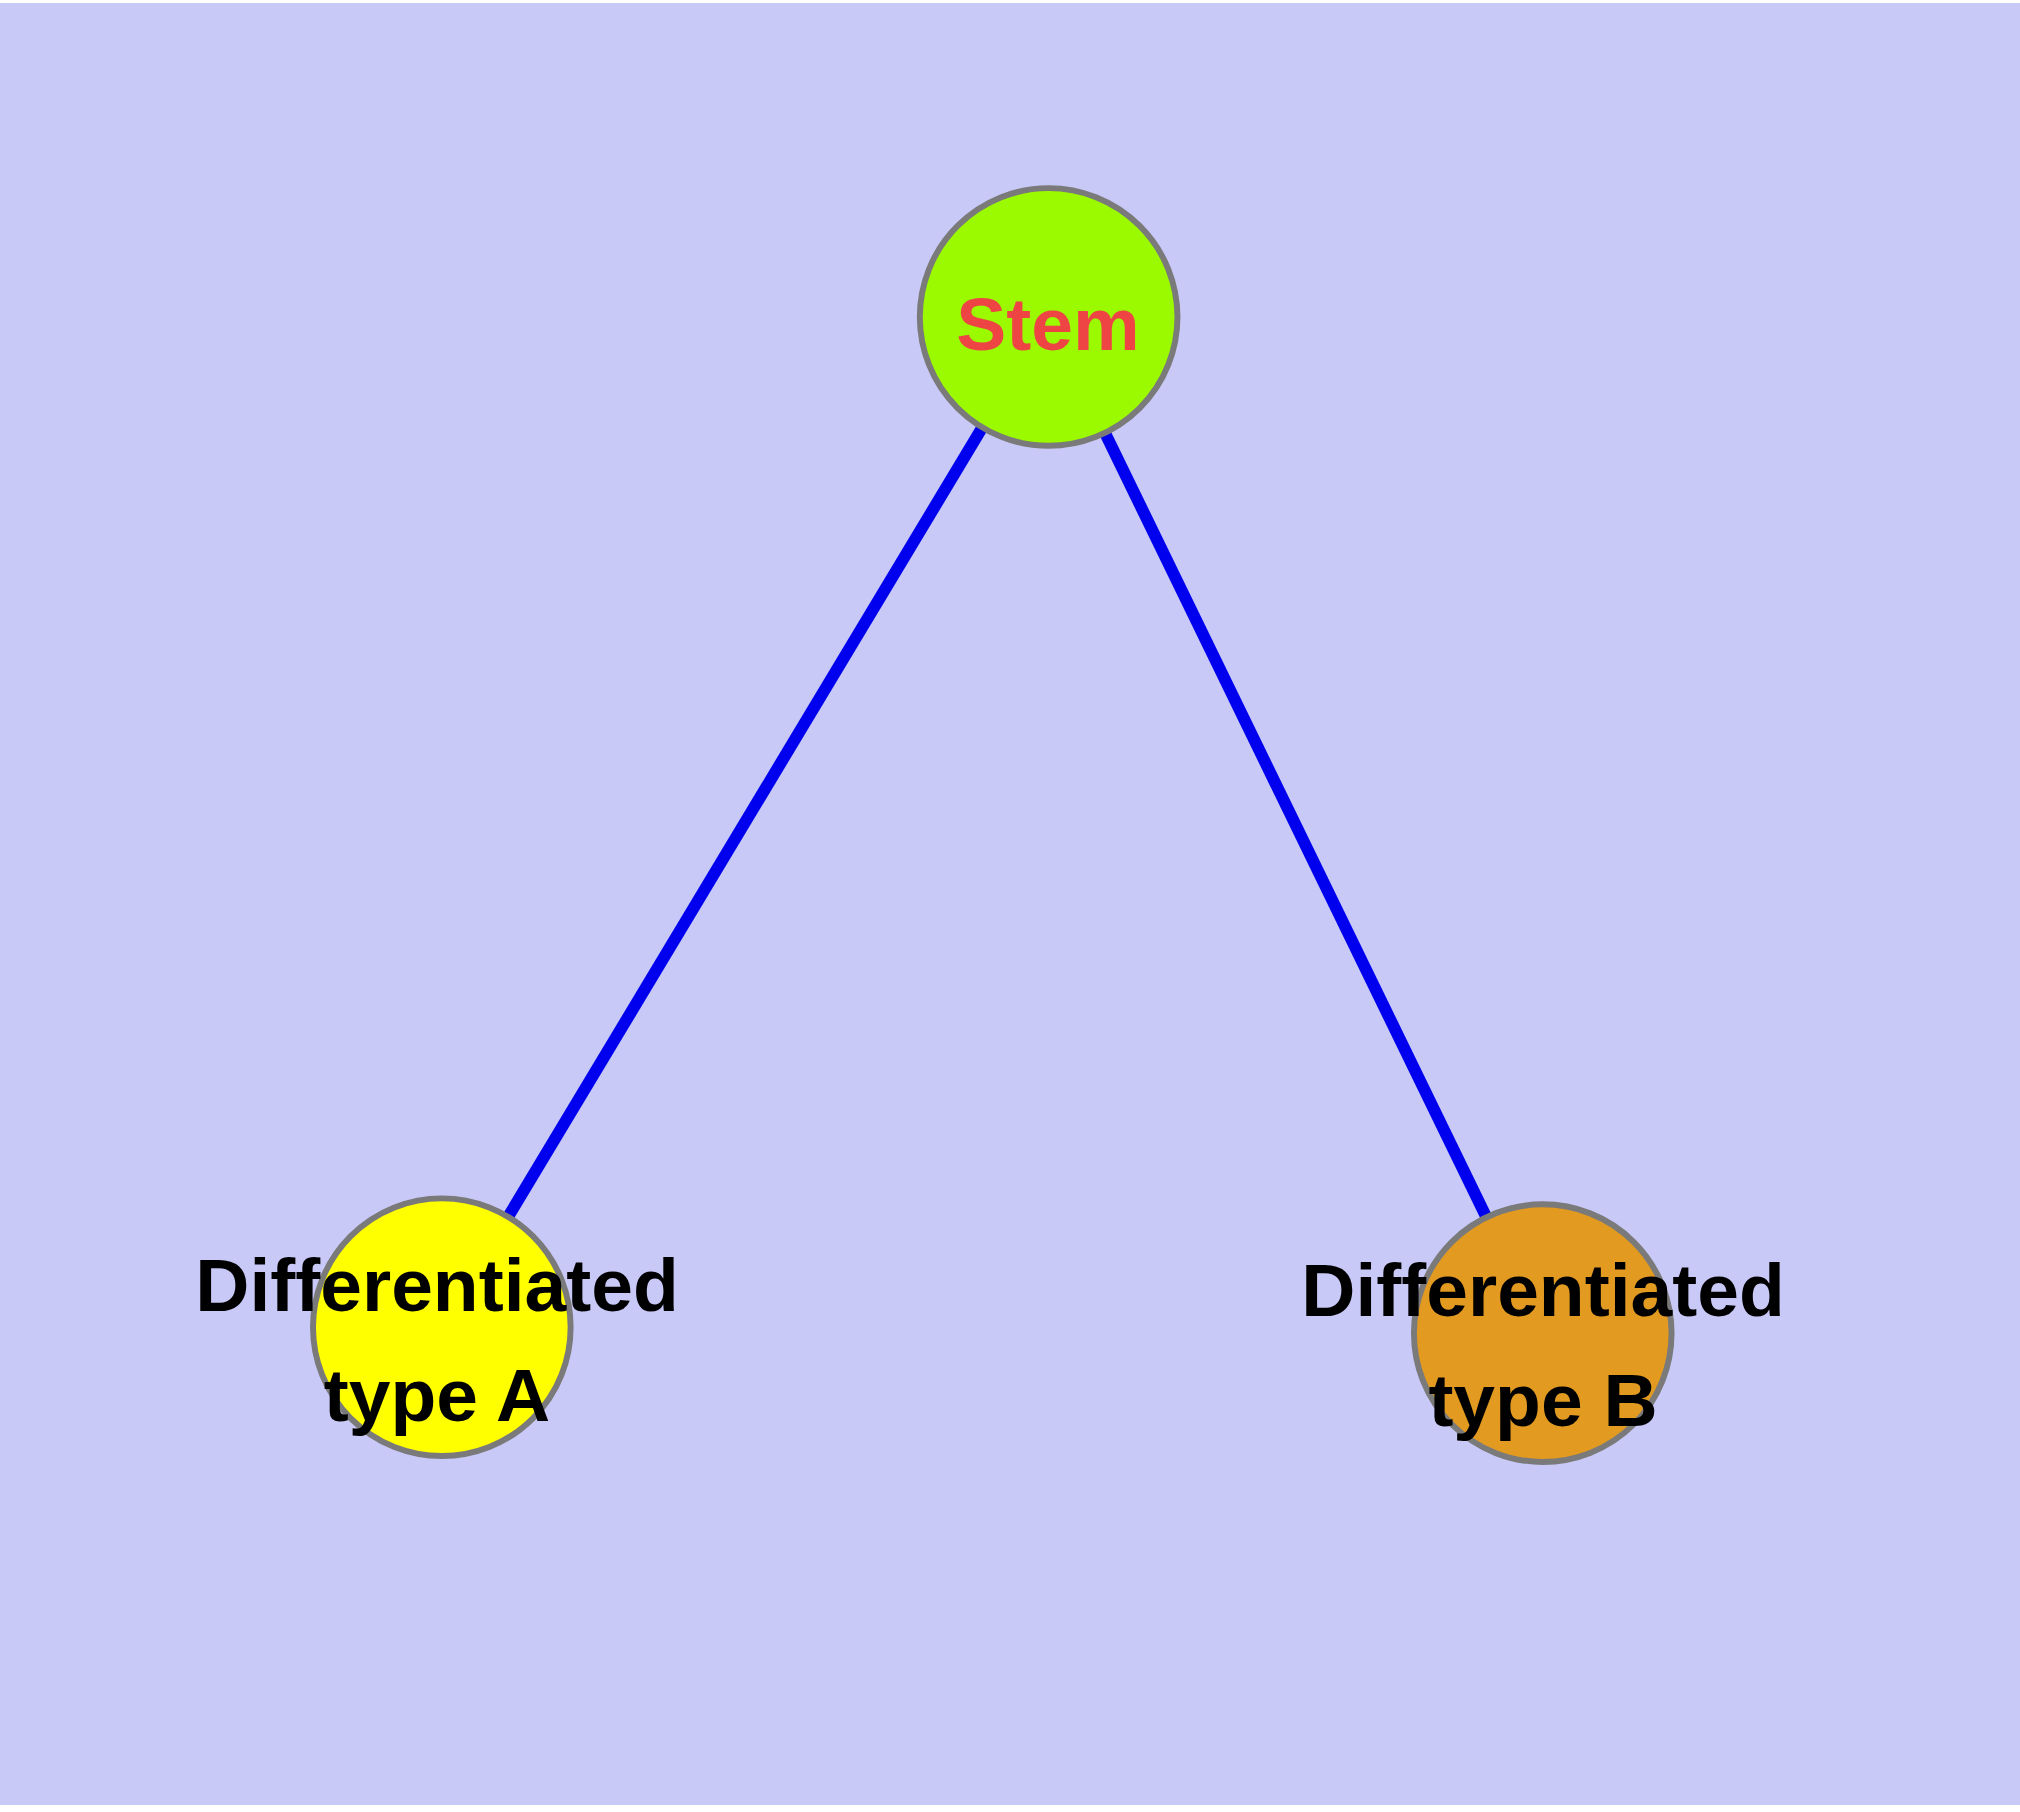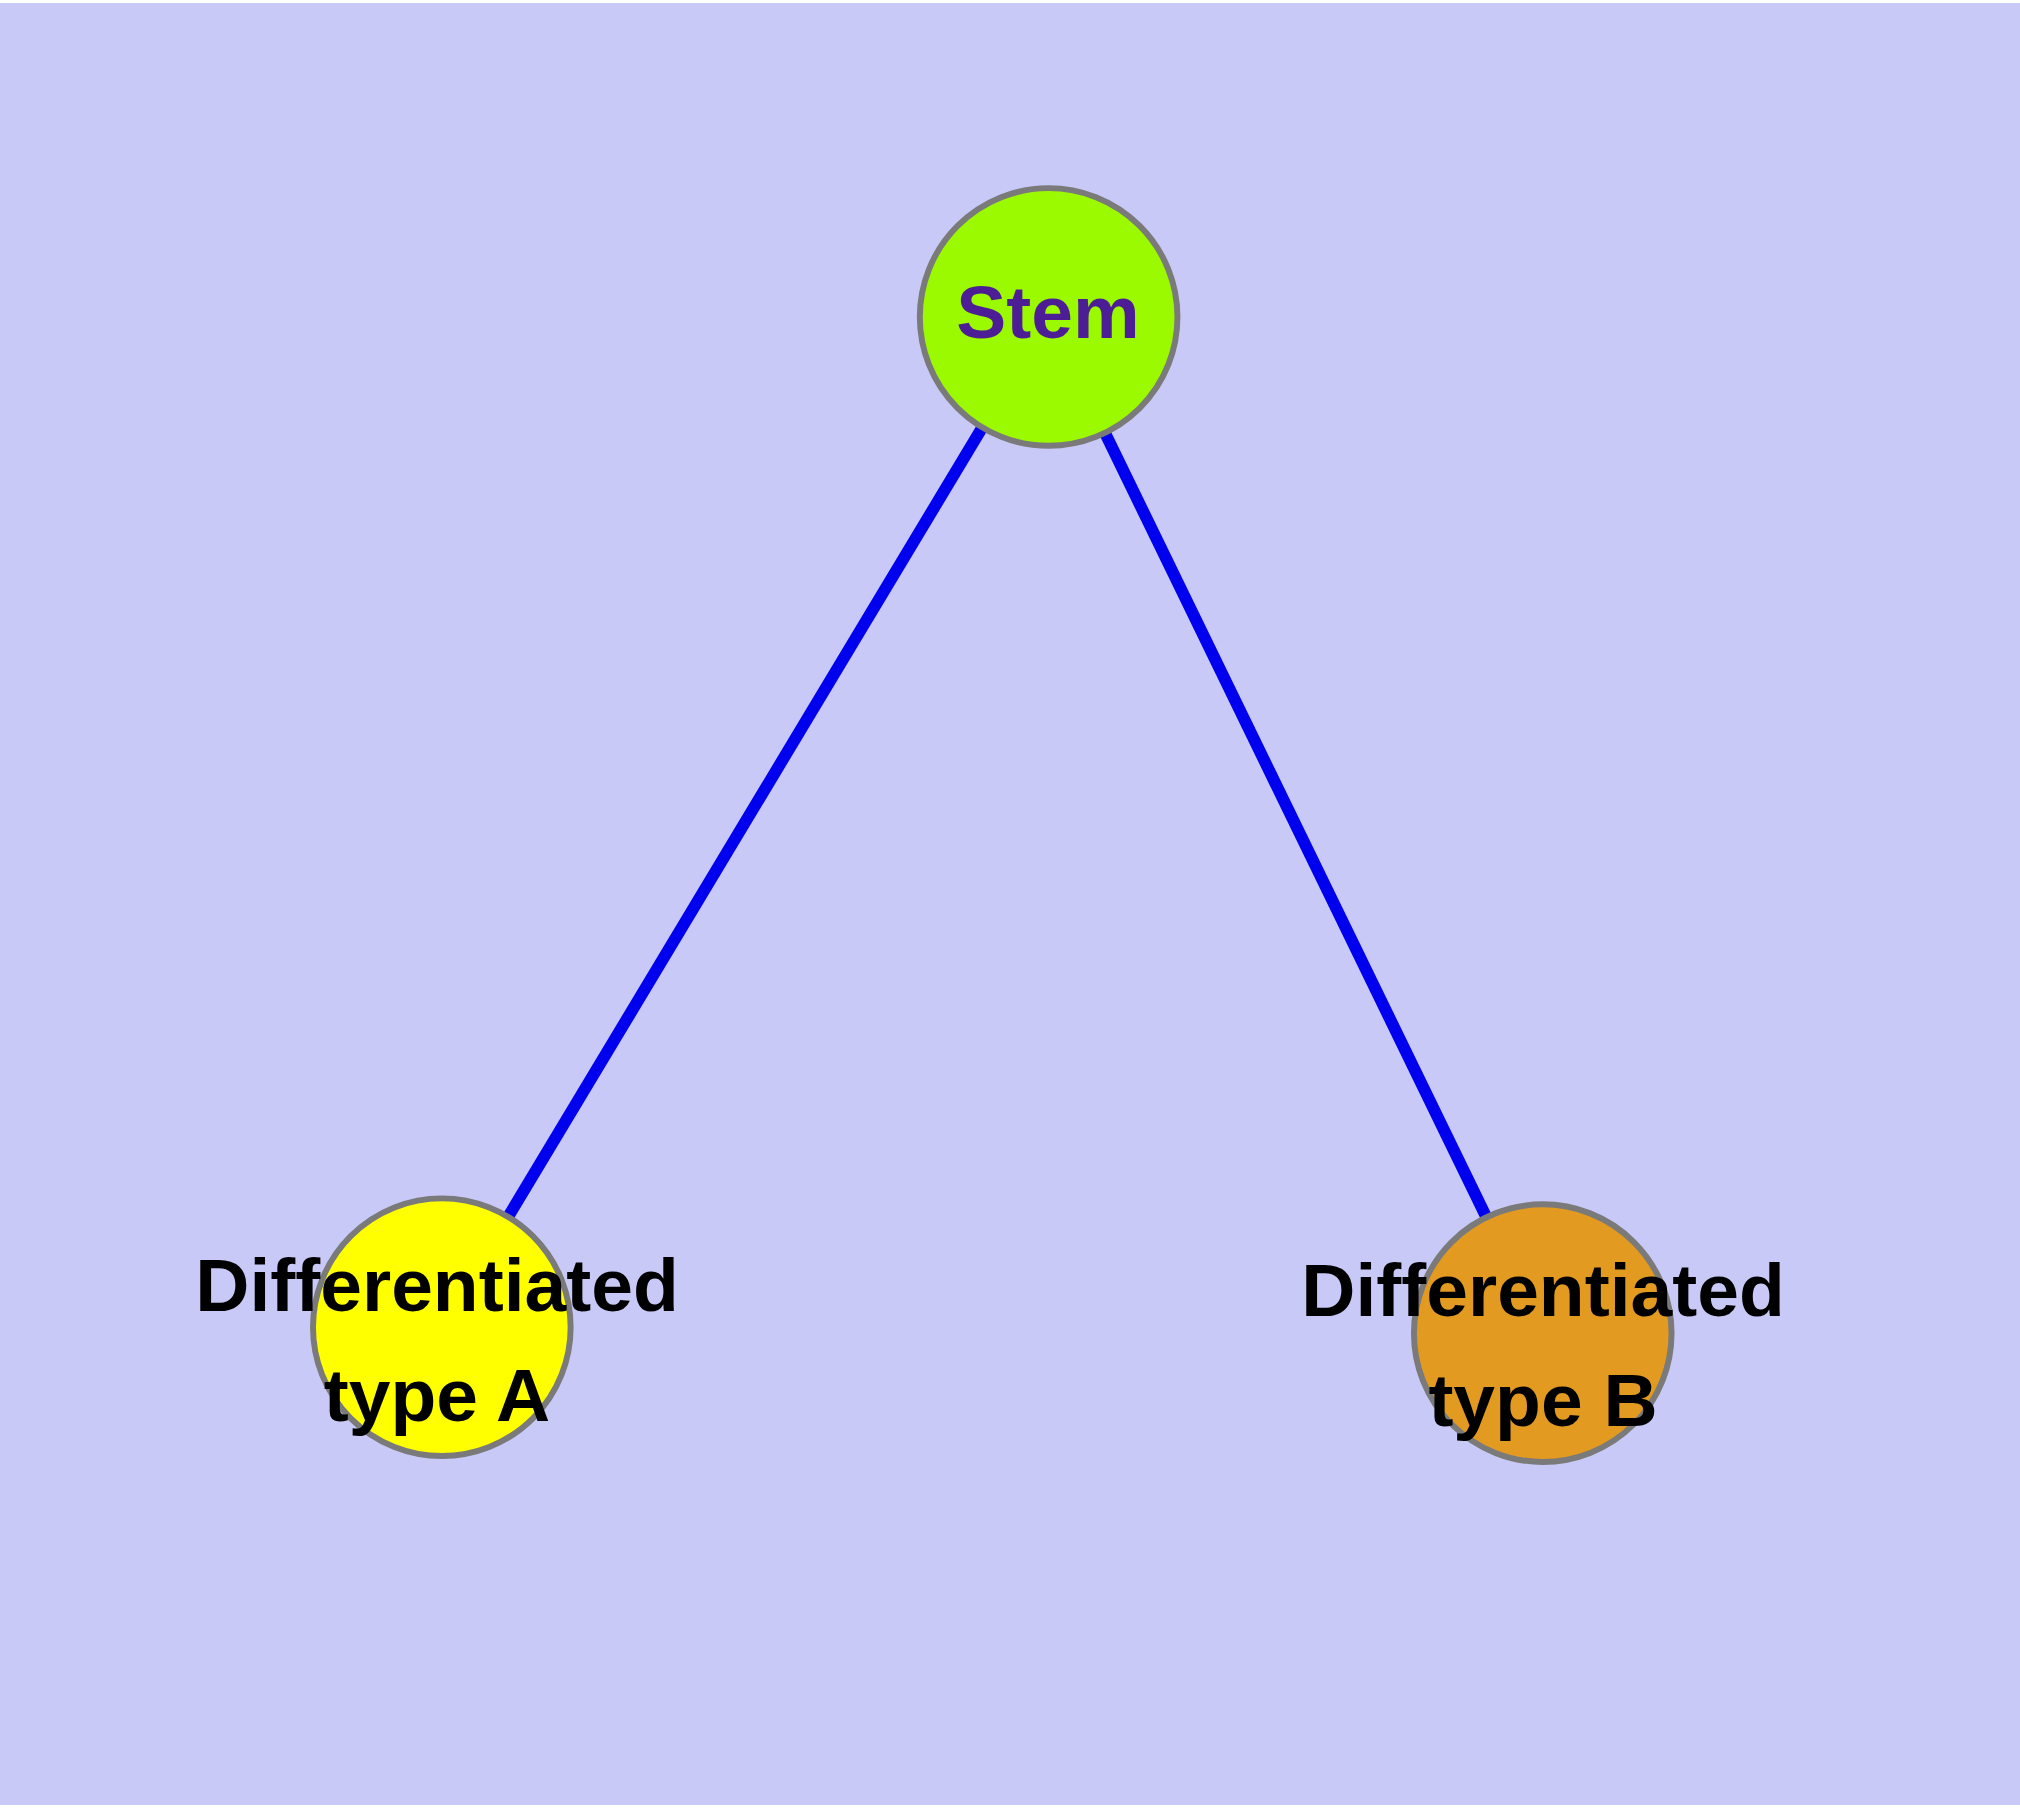--- a/index.html
+++ b/index.html
@@ -48,21 +48,21 @@
 
   <svg class="graph-layer" viewBox="0 0 2384 2138">
     <line stroke-width="14" stroke-linecap="butt" x1="1237" y1="374" x2="521" y2="1566" stroke="#0000EE"></line>
     <line stroke-width="14" stroke-linecap="butt" x1="1237" y1="374" x2="1820" y2="1573" stroke="#0000EE"></line>
 
     <circle stroke-width="7" cx="1237" cy="374" r="152" fill="#9BF900" stroke="#7A7A7A"></circle>
     <circle stroke-width="7" cx="521" cy="1566" r="152" fill="#FFFF00" stroke="#7A7A7A"></circle>
     <circle stroke-width="7" cx="1820" cy="1573" r="152" fill="#E29A20" stroke="#7A7A7A"></circle>
   </svg>
 
-  <div class="node-label" style="left: 1048px; top: 312px; color: #4c1d95;">Stem</div>
+  <div class="node-label" style="left: 1048px; top: 324px; color: #ef4444;">Stem</div>
 
   <div class="node-label" style="left: 437px; top: 1340px; color: rgb(0, 0, 0);">Differentiated
 type A</div>
 
   <div class="node-label" style="left: 1543px; top: 1345px; color: rgb(0, 0, 0);">Differentiated
 type B</div>
 
 </div>
 
 

